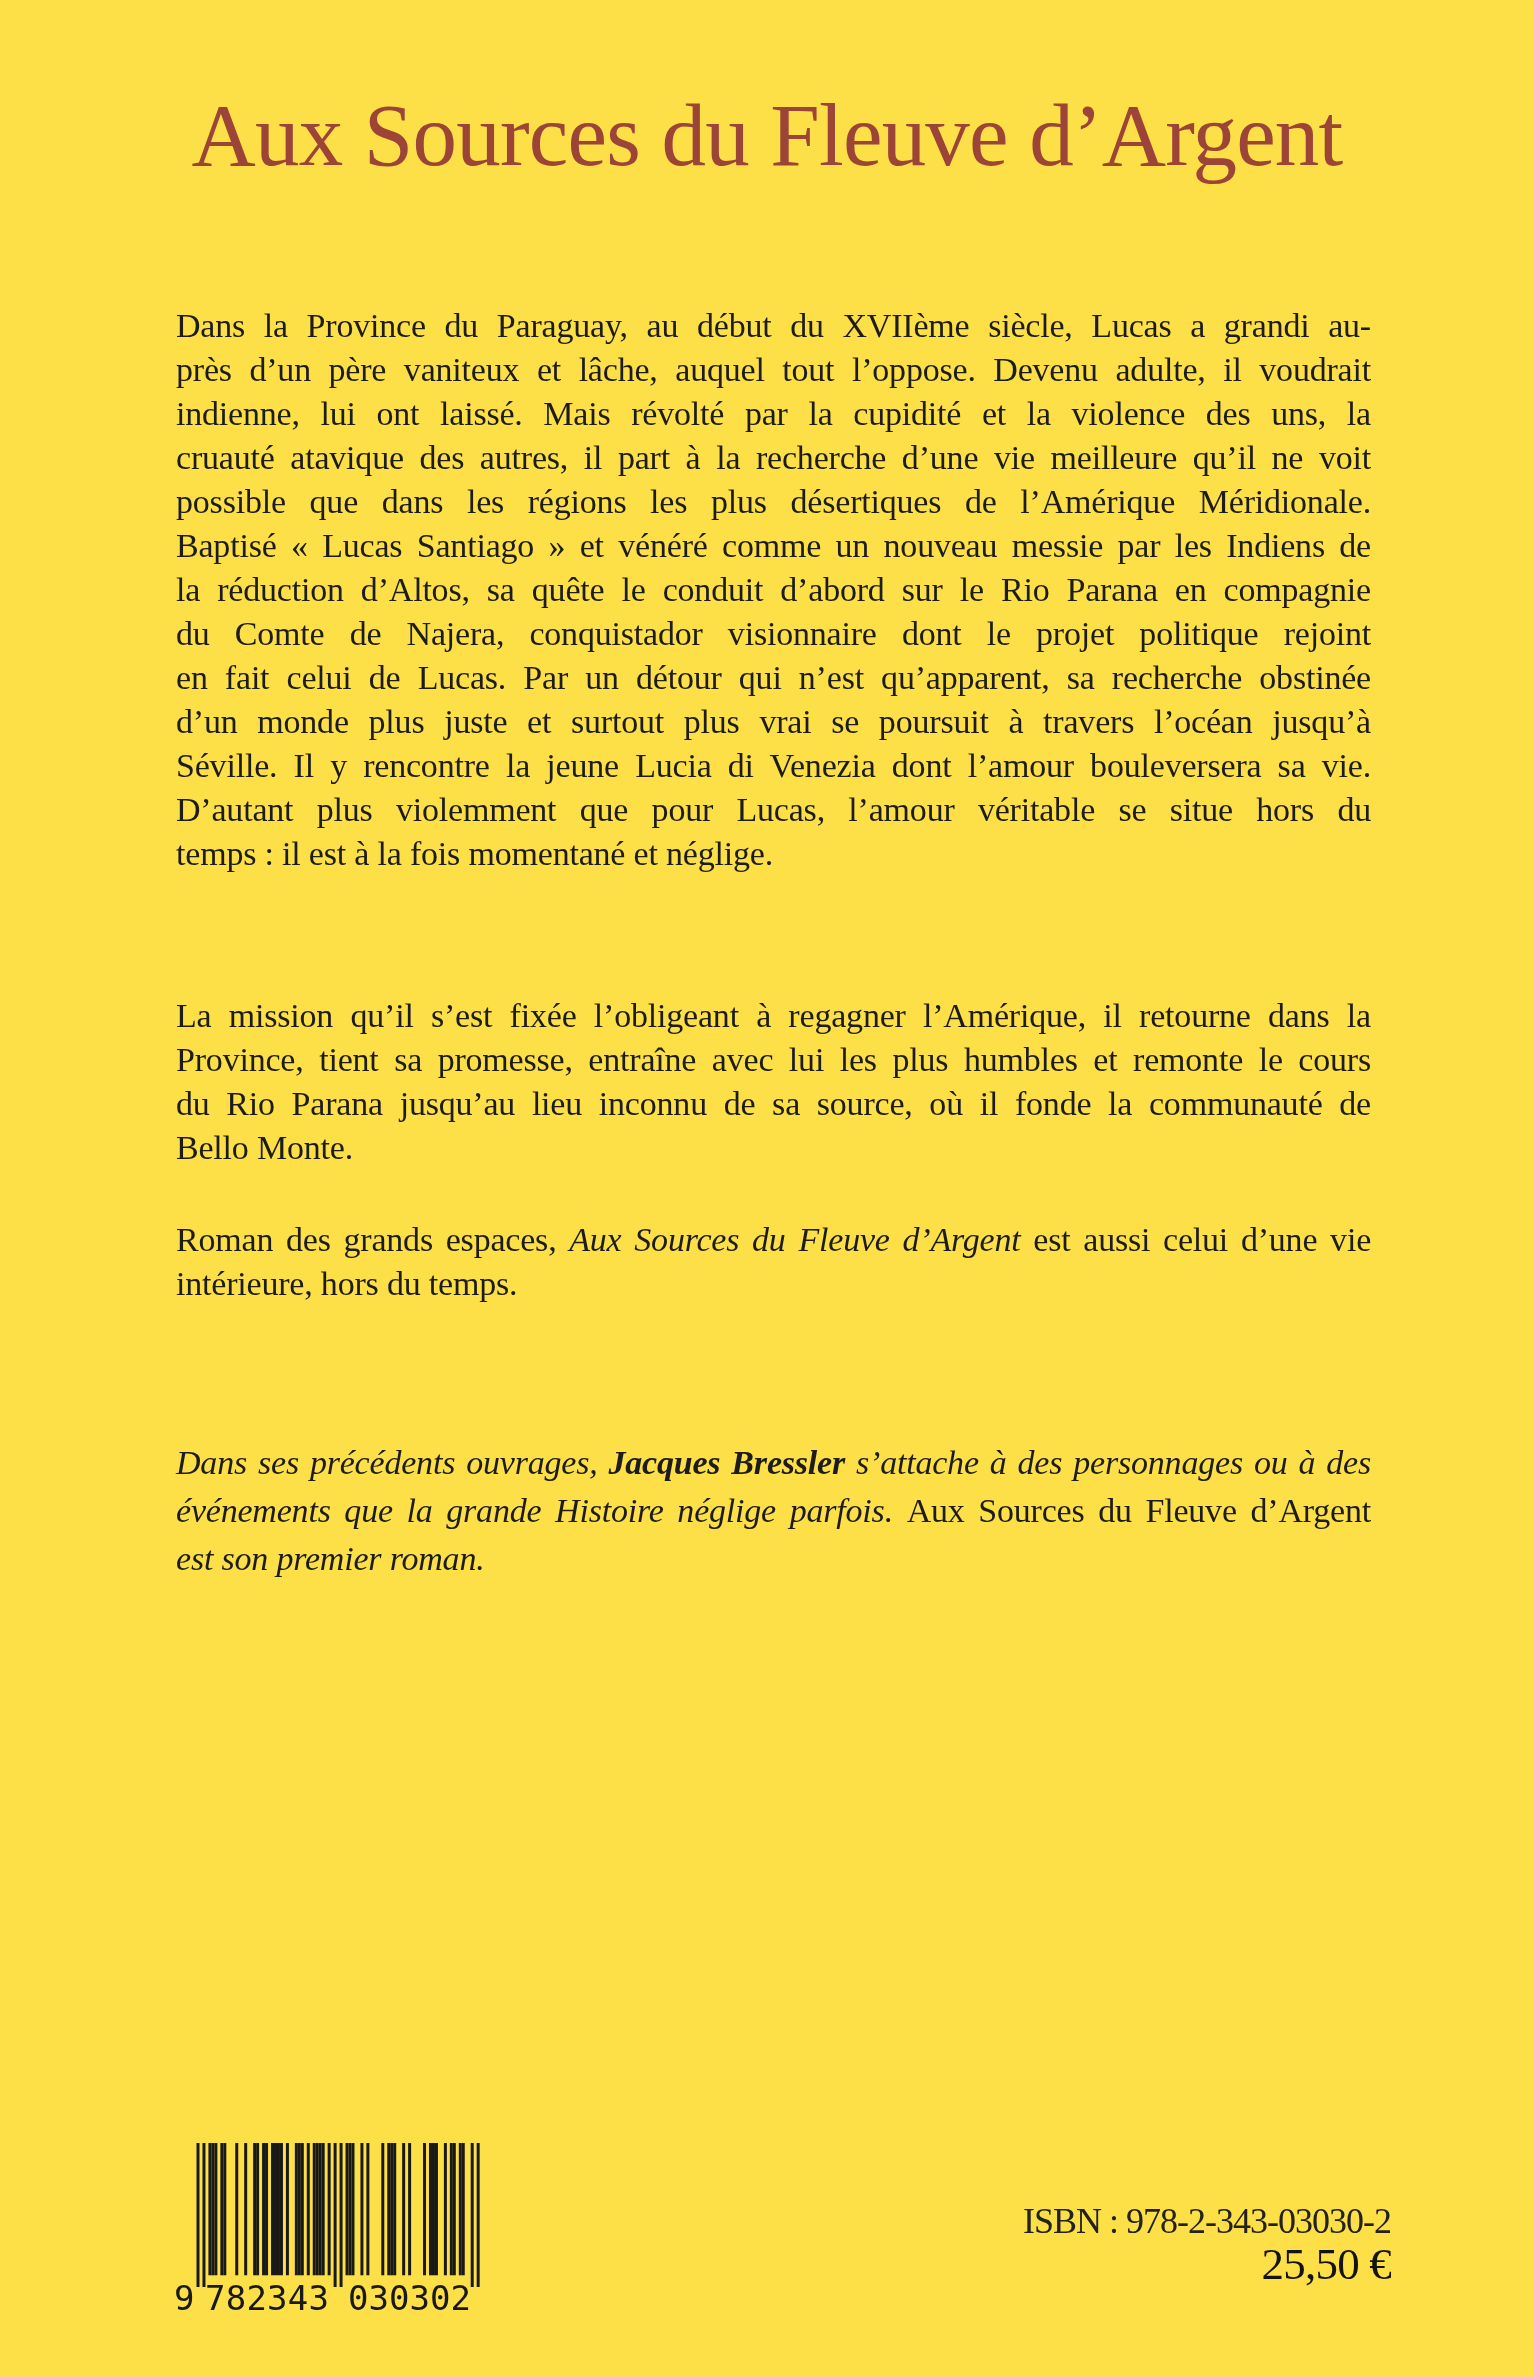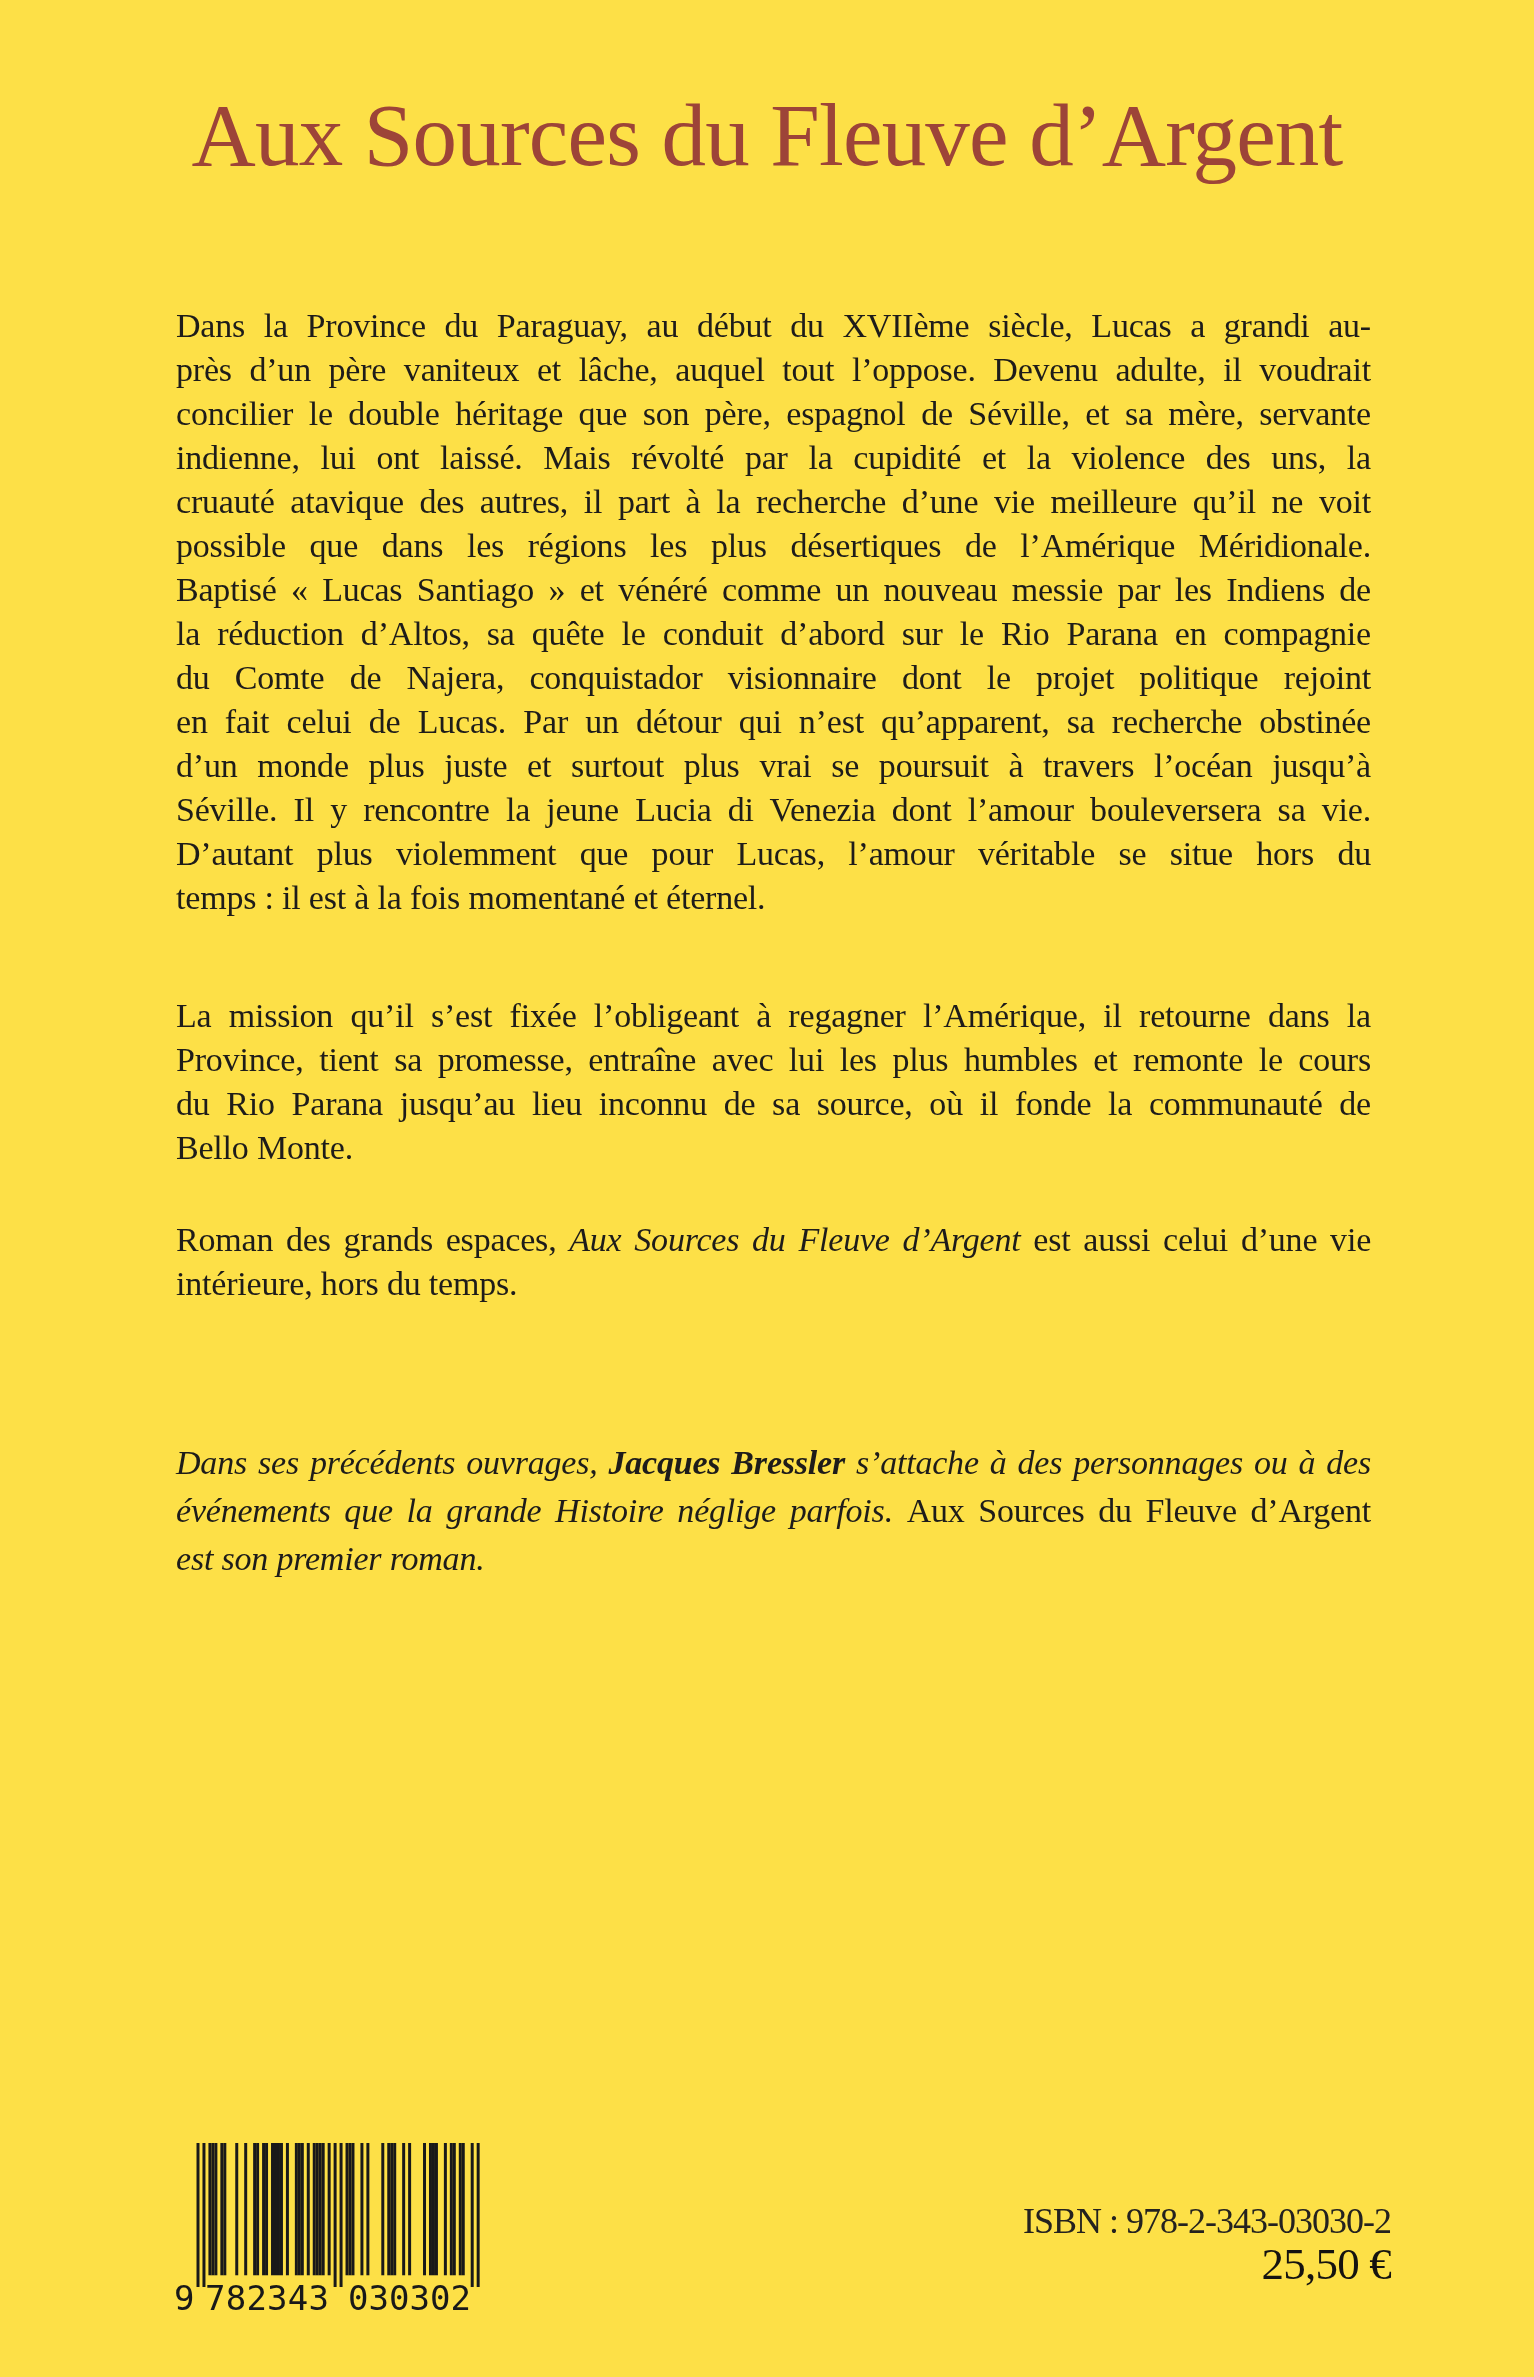--- a/index.html
+++ b/index.html
@@ -74,32 +74,31 @@
 <body>
 
 <div class="page">
 
   <h1 class="title">Aux Sources du Fleuve d’Argent</h1>
 
   <main class="paras">
       <div class="para">
         <div class="line"><span class="seg-n">Dans la Province du Paraguay, au début du XVIIème siècle, Lucas a grandi au-</span></div>
         <div class="line"><span class="seg-n">près d’un père vaniteux et lâche, auquel tout l’oppose. Devenu adulte, il voudrait</span></div>
-        <div class="line"><span class="seg-n">concilier le double héritage que son père, espagnol de Séville, et sa mère, servante</span></div>
         <div class="line"><span class="seg-n">indienne, lui ont laissé. Mais révolté par la cupidité et la violence des uns, la</span></div>
         <div class="line"><span class="seg-n">cruauté atavique des autres, il part à la recherche d’une vie meilleure qu’il ne voit</span></div>
         <div class="line"><span class="seg-n">possible que dans les régions les plus désertiques de l’Amérique Méridionale.</span></div>
         <div class="line"><span class="seg-n">Baptisé « Lucas Santiago » et vénéré comme un nouveau messie par les Indiens de</span></div>
         <div class="line"><span class="seg-n">la réduction d’Altos, sa quête le conduit d’abord sur le Rio Parana en compagnie</span></div>
         <div class="line"><span class="seg-n">du Comte de Najera, conquistador visionnaire dont le projet politique rejoint</span></div>
         <div class="line"><span class="seg-n">en fait celui de Lucas. Par un détour qui n’est qu’apparent, sa recherche obstinée</span></div>
         <div class="line"><span class="seg-n">d’un monde plus juste et surtout plus vrai se poursuit à travers l’océan jusqu’à</span></div>
         <div class="line"><span class="seg-n">Séville. Il y rencontre la jeune Lucia di Venezia dont l’amour bouleversera sa vie.</span></div>
         <div class="line"><span class="seg-n">D’autant plus violemment que pour Lucas, l’amour véritable se situe hors du</span></div>
-        <div class="line last"><span class="seg-n">temps : il est à la fois momentané et éternel.</span></div>
+        <div class="line last"><span class="seg-n">temps : il est à la fois momentané et néglige.</span></div>
       </div>
       <div class="para">
         <div class="line"><span class="seg-n">La mission qu’il s’est fixée l’obligeant à regagner l’Amérique, il retourne dans la</span></div>
         <div class="line"><span class="seg-n">Province, tient sa promesse, entraîne avec lui les plus humbles et remonte le cours</span></div>
         <div class="line"><span class="seg-n">du Rio Parana jusqu’au lieu inconnu de sa source, où il fonde la communauté de</span></div>
         <div class="line last"><span class="seg-n">Bello Monte.</span></div>
       </div>
       <div class="para">
         <div class="line"><span class="seg-n">Roman des grands espaces, </span><span class="seg-i">Aux Sources du Fleuve d’Argent</span><span class="seg-n"> est aussi celui d’une vie</span></div>
         <div class="line last"><span class="seg-n">intérieure, hors du temps.</span></div>

